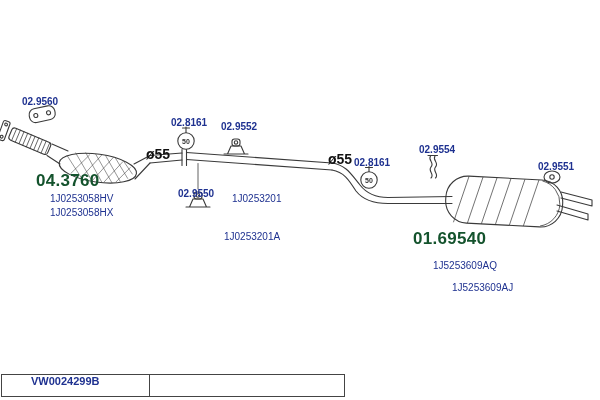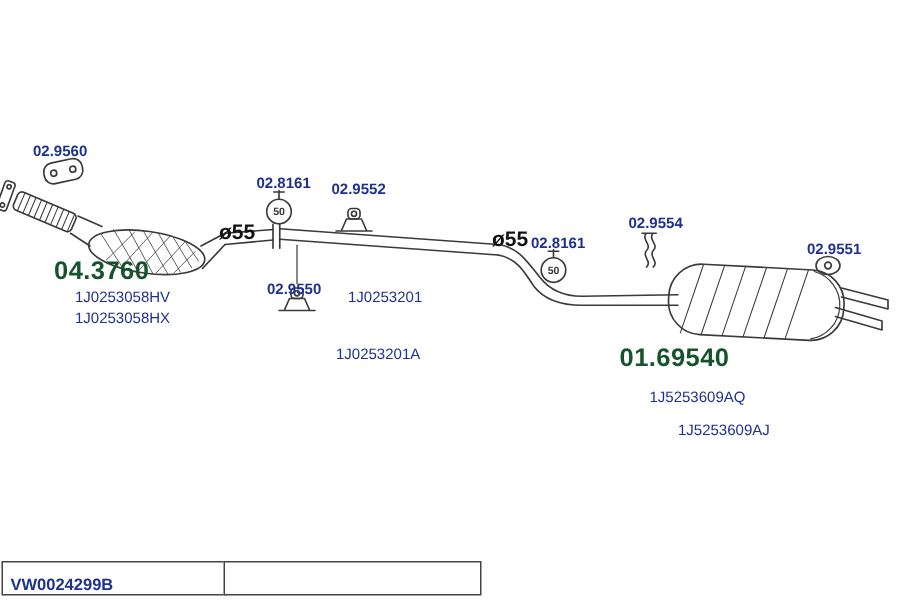--- a/index.html
+++ b/index.html
@@ -8,21 +8,21 @@
     overflow:hidden; font-family:"Liberation Sans", sans-serif;
   }
   #lineart { position:absolute; left:0; top:0; }
   .lbl { position:absolute; white-space:nowrap; }
   .code-small { font-size:10px; font-weight:bold; color:#1e3190; }
   .code-big   { font-size:17px; font-weight:bold; color:#14532d; letter-spacing:.3px; }
   .code-var   { font-size:10px; color:#1e3190;text-align:center; }
   .dia        { font-size:14px; font-weight:bold; color:#111; }
   .footer-cell {
     position:absolute; top:374px; height:21px; border:1px solid #444;
-    display:flex; align-items:flex-end; background:#fff;
+    display:flex; align-items:flex-start; background:#fff;padding-left:24px;
   }
   .footer-text { font-size:11px; font-weight:bold; color:#1e3190; padding-left:5px; }
 </style>
 </head>
 <body>
 
 <div id="stage">
 
   <svg id="lineart" width="600" height="400" viewBox="0 0 600 400">
     <g stroke="#3a3a3a" fill="none" stroke-width="1.1" stroke-linecap="round" stroke-linejoin="round">

